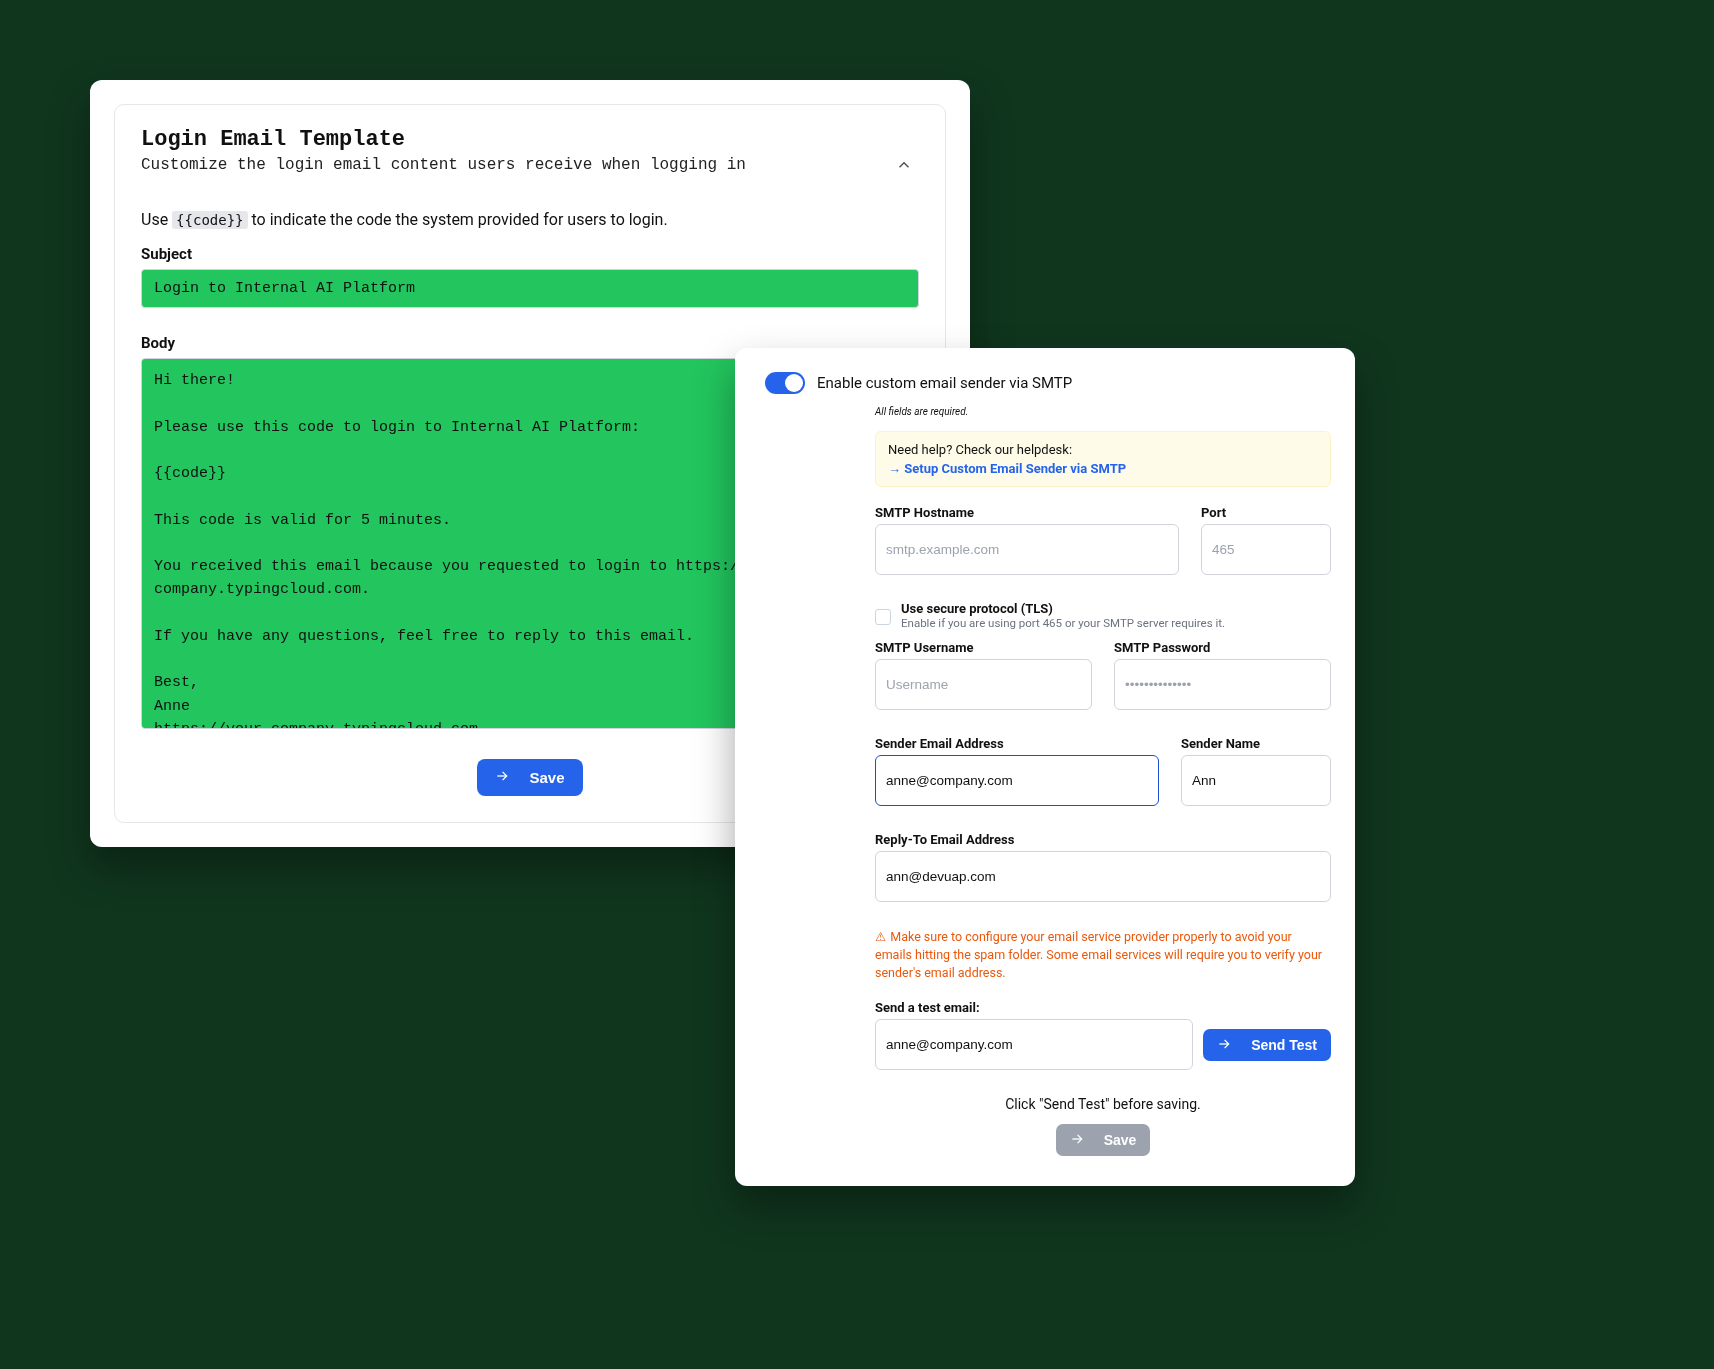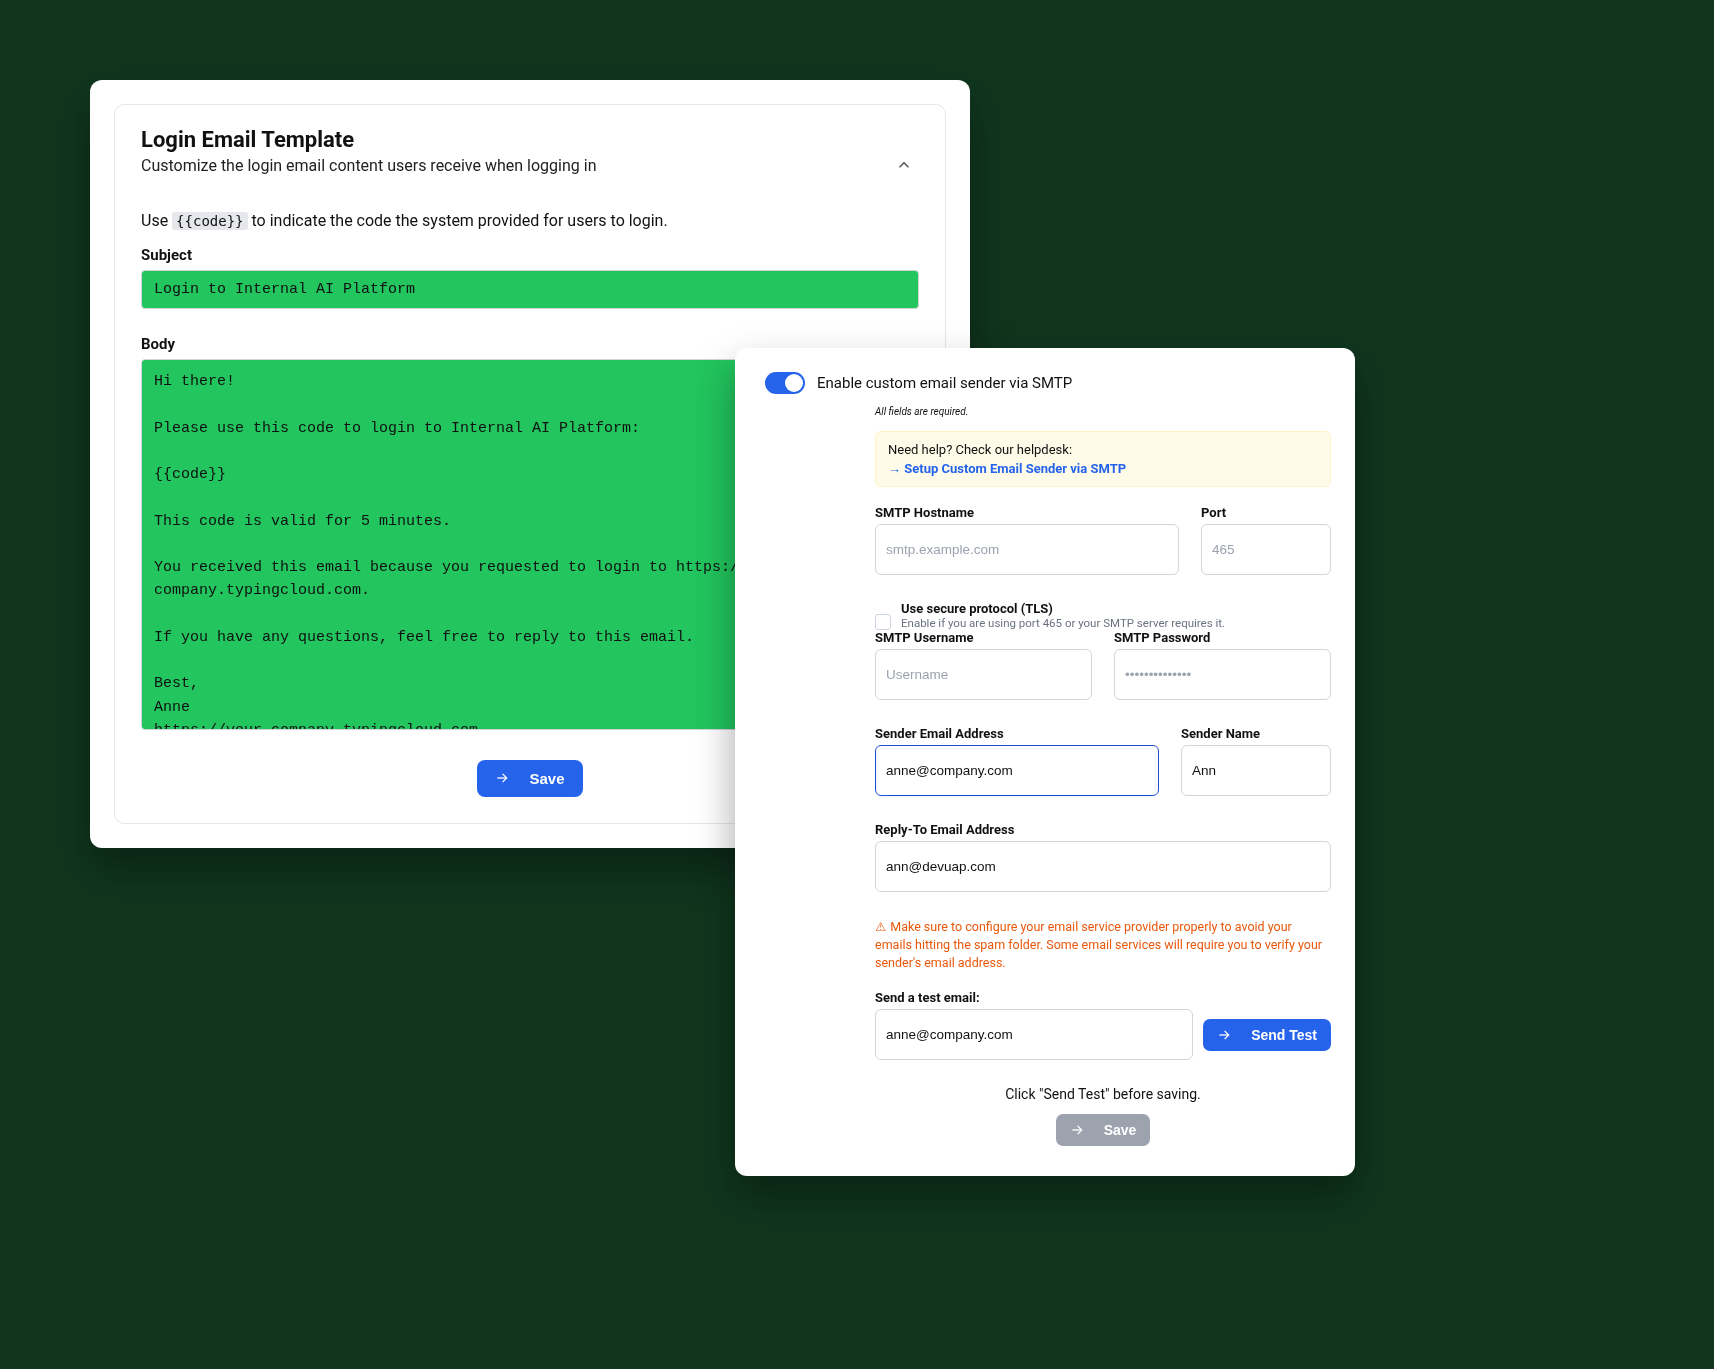--- a/index.html
+++ b/index.html
@@ -30,20 +30,21 @@
   }
   .inner-border {
     border: 1px solid #e5e7eb;
     border-radius: 10px;
     padding: 22px 26px 26px 26px;
   }
   .section-header {
     display: flex;
     justify-content: space-between;
     align-items: center;
+    font-family: Liberation Mono, monospace;
   }
   .section-title {
     font-size: 22px;
     font-weight: 700;
     color: #111;
     margin-bottom: 4px;
   }
   .section-sub {
     font-size: 16px;
     color: #222;
@@ -85,21 +86,21 @@
   }
   .text-input::placeholder { color: #9ca3af; }
   .textarea {
     resize: none;
     line-height: 1.55;
     white-space: pre-wrap;
     min-height: 360px;
   }
   .btn {
     display: inline-flex;
-    align-items: center;
+    align-items: flex-start;
     gap: 20px;
     border: none;
     border-radius: 8px;
     padding: 10px 18px;
     font-size: 15px;
     font-weight: 600;
     cursor: pointer;
     color: #fff;
   }
   .btn-primary { background: #2563eb; }
@@ -131,21 +132,21 @@
   .col { flex:1; }
   .col-port { flex: 0 0 130px; }
   .col-name { flex: 0 0 150px; }
   .group { margin-bottom: 26px; }
   .small-label { font-size: 13px; font-weight:700; color:#111; margin-bottom:4px; display:block; }
   .small-input {
     width:100%; border:1px solid #d1d5db; border-radius:6px; padding:17px 10px; font-size:13.5px; color:#111;
   }
   .small-input::placeholder { color:#9ca3af; }
   .small-input.active { border:1.5px solid #1d4ed8; }
-  .check-row { display:flex; gap:10px; align-items:flex-end; margin:6px 0 0 0; }
+  .check-row { display:flex; gap:10px; align-items:center; margin:6px 0 10px 0; }
   .checkbox {
     width:16px; height:16px; border:1px solid #cbd5e1; border-radius:3px; flex-shrink:0; margin-top:2px;
   }
   .check-title { font-size:13px; font-weight:700; color:#111; }
   .check-sub { font-size:11.5px; color:#6b7280; }
   .warn {
     font-size: 12.5px;
     color: #ea580c;
     line-height:1.45;
     margin: 6px 0 18px 0;

